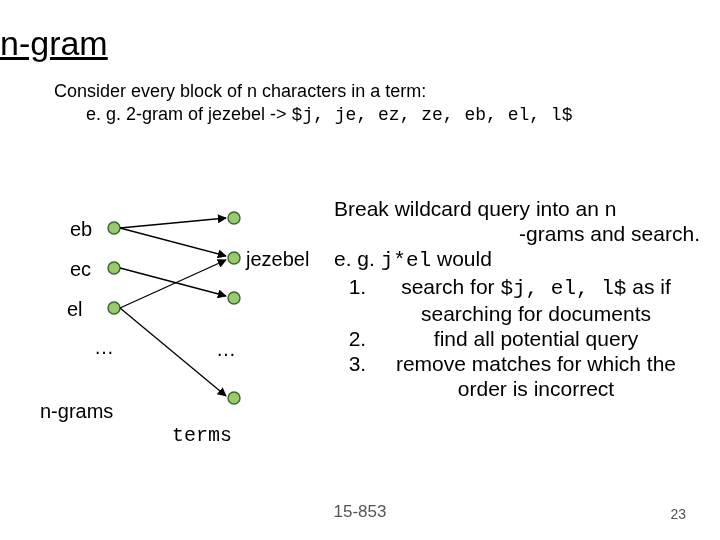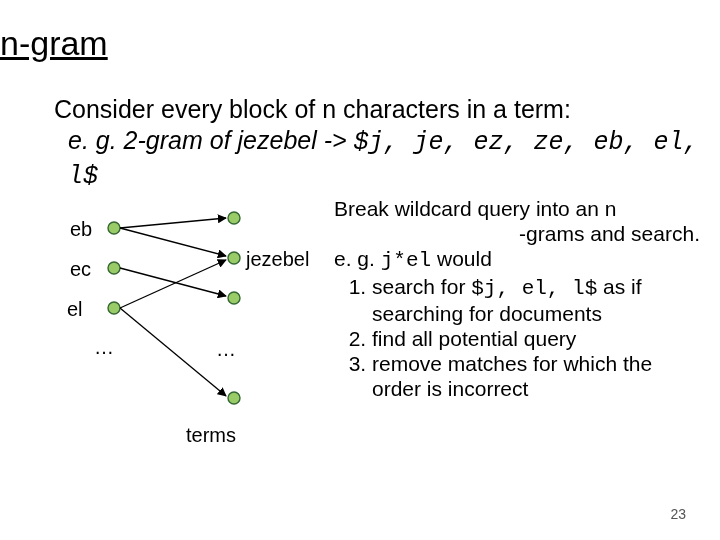--- a/index.html
+++ b/index.html
@@ -21,26 +21,26 @@
     position: absolute;
     top: 24px;
     left: 0;
     width: 100%;
     font-size: 34px;
     text-decoration: underline;
     font-weight: normal;
   }
   .intro {
     position: absolute;
-    top: 94px;
+    top: 80px;
     left: 54px;
-    font-size: 25px;
+    font-size: 18px;
     line-height: 1.25;
   }
-  .intro .line2 { margin-left: 14px; font-style: italic; }
+  .intro .line2 { margin-left: 32px; }
   .mono { font-family: "Courier New", Courier, monospace; }
   .diagram {
     position: absolute;
     left: 54px;
     top: 200px;
     width: 270px;
     height: 260px;
   }
   .diagram svg { position: absolute; left: 0; top: 0; }
   .diagram-label {
@@ -51,21 +51,21 @@
   .bullets {
     position: absolute;
     left: 334px;
     top: 196px;
     width: 366px;
     font-size: 21px;
     line-height: 1.2;
   }
   .bullets .indent { margin-left: 48px; text-align: right; }
   .bullets ol { margin: 0 0 0 20px; padding: 0 0 0 18px; }
-  .bullets li { margin: 0; padding: 0; }
+  .bullets li { margin: 0; padding: 0; text-align: center; }
   .footer-course {
     position: absolute;
     bottom: 18px;
     left: 0;
     width: 100%;
     text-align: center;
     font-size: 17px;
     color: #555;
   }
   .footer-page {
@@ -110,35 +110,37 @@
       <line x1="66" y1="28" x2="172" y2="18" stroke="#000" stroke-width="1.3" marker-end="url(#arr)"></line>
       <line x1="66" y1="28" x2="172" y2="56" stroke="#000" stroke-width="1.3" marker-end="url(#arr)"></line>
       <line x1="66" y1="68" x2="172" y2="96" stroke="#000" stroke-width="1.3" marker-end="url(#arr)"></line>
       <line x1="66" y1="108" x2="172" y2="60" stroke="#000" stroke-width="1.3" marker-end="url(#arr)"></line>
       <line x1="66" y1="108" x2="172" y2="196" stroke="#000" stroke-width="1.3" marker-end="url(#arr)"></line>
     </svg>
     <div class="diagram-label" style="left:16px; top:18px;">eb</div>
     <div class="diagram-label" style="left:16px; top:58px;">ec</div>
     <div class="diagram-label" style="left:13px; top:98px;">el</div>
     <div class="diagram-label" style="left:40px; top:136px;">…</div>
+    <div class="diagram-label" style="left:-14px; top:200px;">n-grams</div>
     <div class="diagram-label" style="left:192px; top:48px;">jezebel</div>
     <div class="diagram-label" style="left:162px; top:138px;">…</div>
-    <div class="diagram-label" style="left:132px; top:224px;">terms</div>
+    <div class="diagram-label" style="left:118px; top:224px;font-family:Liberation Mono, monospace;">terms</div>
   </div>
 
   <div class="bullets">
     <div>Break wildcard query into an n</div>
     <div class="indent">-grams and search.</div>
     <div>
       <span>e. g. </span><span class="mono">j*el</span><span> would</span>
     </div>
     <ol>
       <li>
         <span>search for </span><span class="mono">$j, el, l$</span><span> as if searching for documents</span>
       </li>
       <li>find all potential query</li>
       <li>remove matches for which the order is incorrect</li>
     </ol>
   </div>
 
+  <div class="footer-course">15-853</div>
   <div class="footer-page">23</div>
 
 </div>
 
 </body></html>

